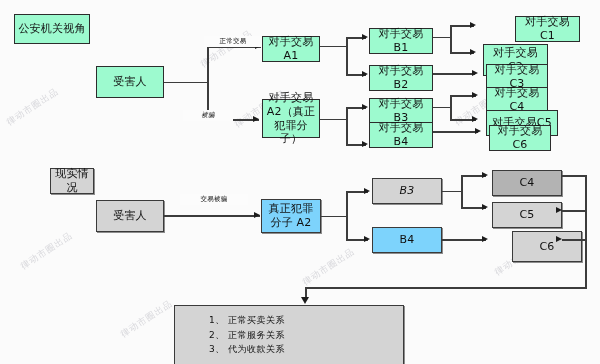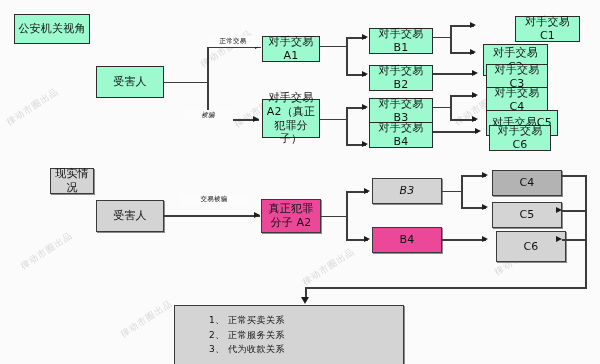--- a/index.html
+++ b/index.html
@@ -34,21 +34,21 @@
     justify-content:center;
     text-align:center;
     font-size:11px;
     line-height:1.25;
     color:#111;
     letter-spacing:.2px;
     padding:12px 2px;
   }
   .green{background:#9dfacf;border:1px solid #2c2c2c;}
   .gray-l{background:#d4d4d4;border:1px solid #3a3a3a;box-shadow:1px 1px 0 #8d8d8d;}
-  .gray-d{background:#ec4899;border:1px solid #3a3a3a;box-shadow:1px 1px 0 #8d8d8d;}
+  .gray-d{background:#7dd3fc;border:1px solid #3a3a3a;box-shadow:1px 1px 0 #8d8d8d;}
   .gray-dd{background:#b3b3b3;border:1px solid #3a3a3a;box-shadow:1px 1px 0 #8d8d8d;}
 
   .legend{
     position:absolute;box-sizing:border-box;
     background:#d4d4d4;border:1px solid #3a3a3a;box-shadow:1px 1px 0 #8d8d8d;
     display:flex;flex-direction:column;justify-content:center;
     padding:5px 0 5px 34px;
     font-size:9px;line-height:1.65;color:#111;letter-spacing:.5px;
   }
 
@@ -187,21 +187,21 @@
   <div class="h2" style="left:461px;top:175px;width:25px;"></div>
   <div class="h2" style="left:461px;top:207px;width:25px;"></div>
   <div class="arr" style="left:482px;top:172px;"></div>
   <div class="arr" style="left:482px;top:204px;"></div>
 
   <div class="h2" style="left:442px;top:239px;width:44px;"></div>
   <div class="arr" style="left:482px;top:236px;"></div>
 
   <div class="node gray-dd" style="left:492px;top:170px;width:70px;height:13px;">C4</div>
   <div class="node gray-l" style="left:492px;top:202px;width:70px;height:17px;">C5</div>
-  <div class="node gray-l" style="left:496px;top:231px;width:70px;height:31px;">C6</div>
+  <div class="node gray-l" style="left:512px;top:231px;width:70px;height:31px;">C6</div>
 
   <div class="h2" style="left:562px;top:175px;width:24px;"></div>
   <div class="h2" style="left:562px;top:210px;width:24px;"></div>
   <div class="h2" style="left:562px;top:239px;width:24px;"></div>
   <div class="arr" style="left:556px;top:206.5px;"></div>
   <div class="arr" style="left:556px;top:235.5px;"></div>
   <div class="v2" style="left:585px;top:175px;height:113px;"></div>
   <div class="h2" style="left:305px;top:287px;width:282px;"></div>
   <div class="v2" style="left:305px;top:287px;height:12px;"></div>
   <div class="arr-d" style="left:301px;top:297px;"></div>

